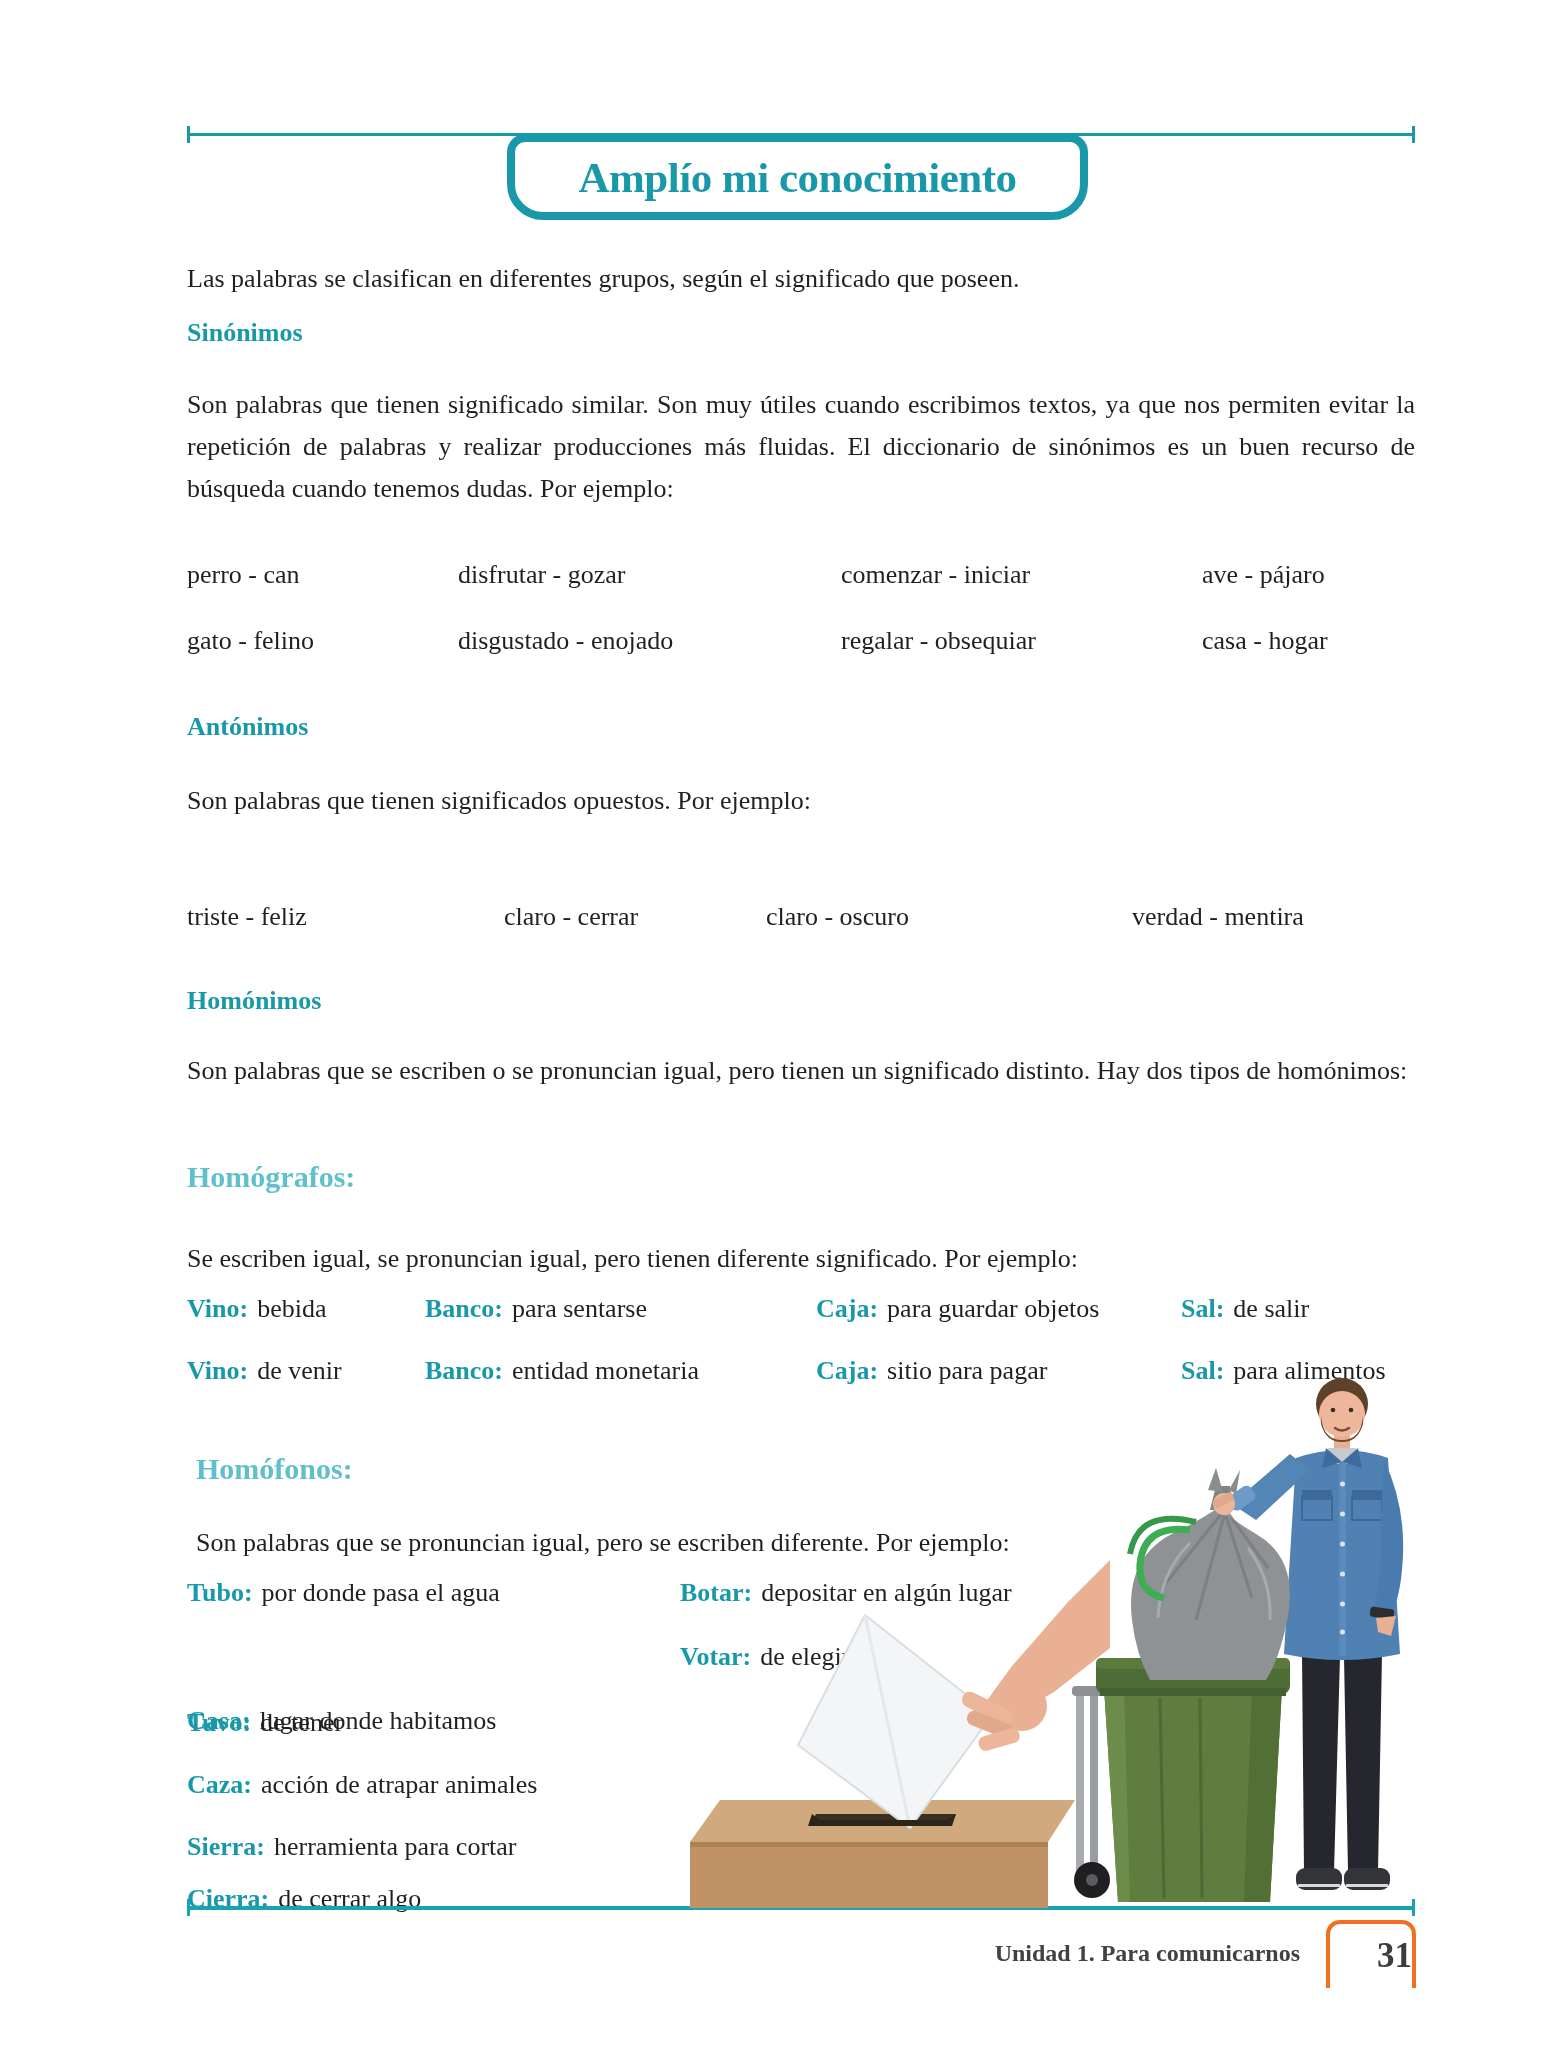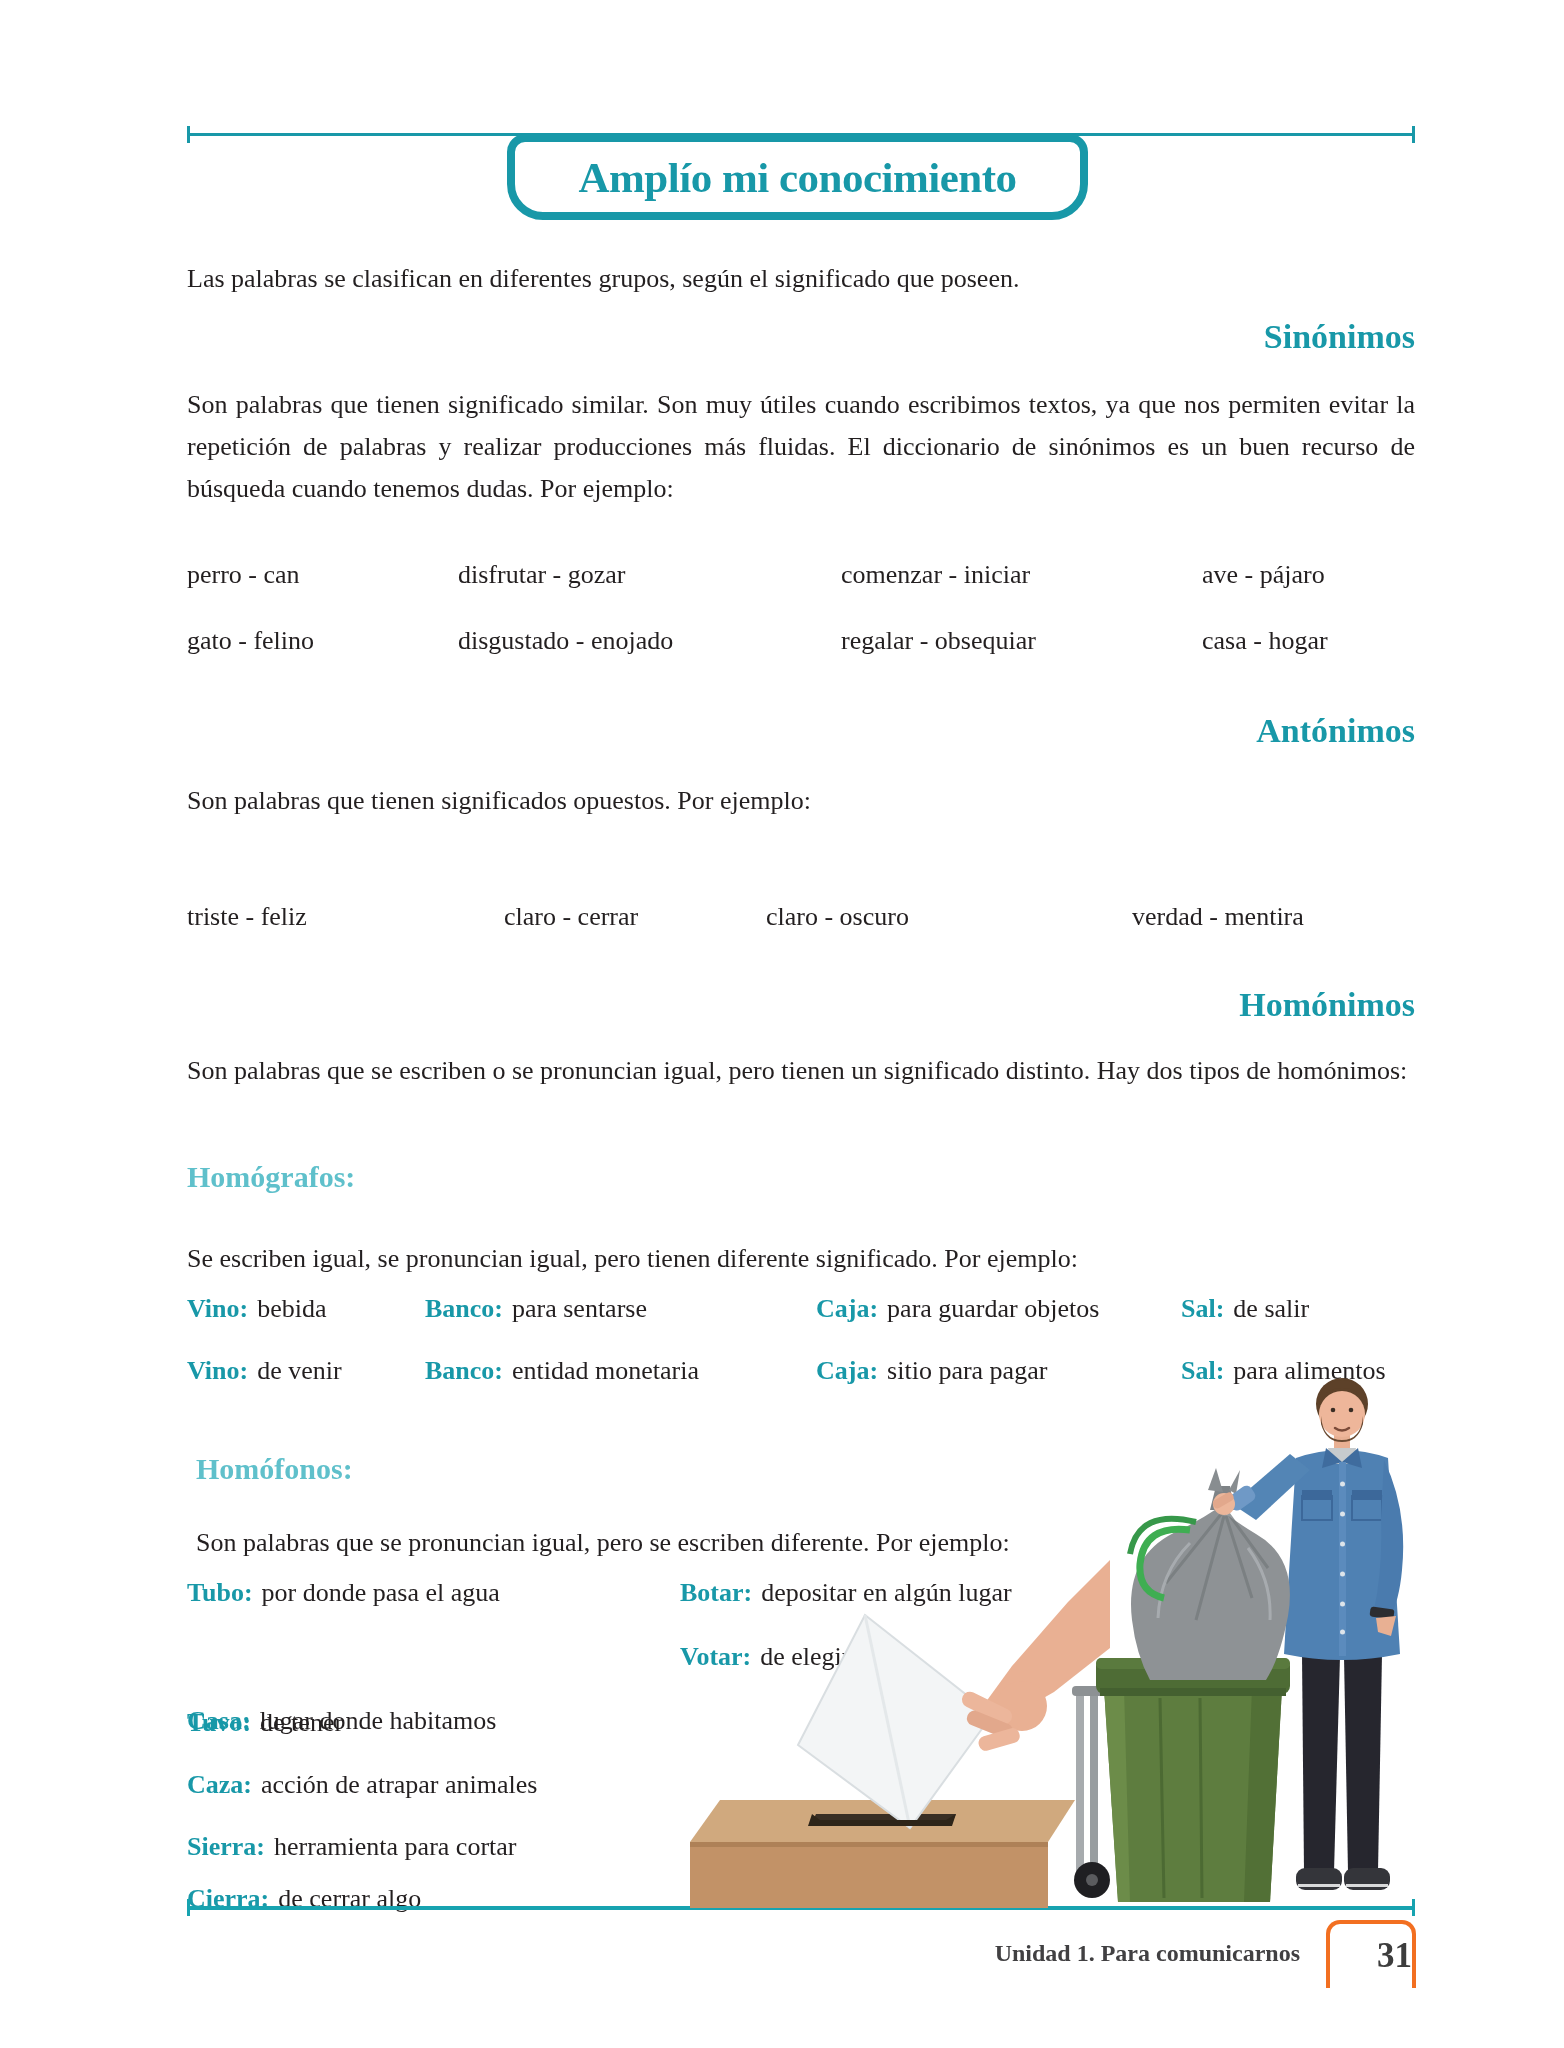--- a/index.html
+++ b/index.html
@@ -16,22 +16,22 @@
   .bottom-rule { left:187px; top:1906px; width:1228px; height:4px; background:#17a3b0; }
   
   .title-box {
     position:absolute; left:507px; top:134px; width:581px; height:86px;
     background:#fff; border:8px solid #1898a8; border-radius:18px 18px 36px 36px;
     display:flex; align-items:center; justify-content:center; z-index:3;
   }
   .title-box h1 { font-size:43px; font-weight:bold; color:#1898a8; letter-spacing:-0.5px; white-space:nowrap; }
   
   .intro { position:absolute; left:187px; top:248px; width:1228px; font-size:26px;margin-top:16px; }
-  .sec-h { position:absolute; left:187px; width:1228px; text-align:right;
-           font-size:34px; font-weight:bold; color:#1898a8; }
+  .sec-h { position:absolute; left:187px; width:1228px; text-align:left;
+           font-size:26px; font-weight:bold; color:#1898a8; }
   .body-p { position:absolute; left:187px; width:1228px; font-size:26px;
             line-height:1.62; text-align:justify; }
   .one-line { text-align:left; }
   .sub-h { position:absolute; left:187px; font-size:30px; font-weight:bold; color:#5fc0cb; }
   
   .ex-grid { position:absolute; left:187px; width:1228px; display:grid; font-size:26px; }
   .sin-cols { grid-template-columns:271px 383px 361px 1fr; }
   .ant-cols { grid-template-columns:317px 262px 366px 1fr; }
   .hg-cols  { grid-template-columns:238px 391px 365px 1fr; }
   .term { font-weight:bold; color:#1898a8; margin-right:9px; }

